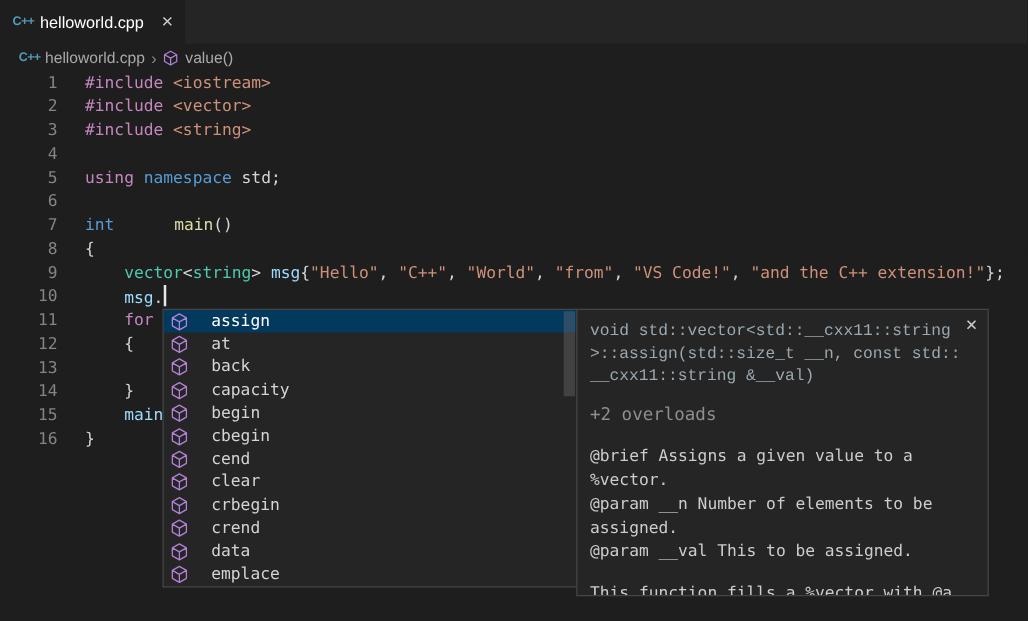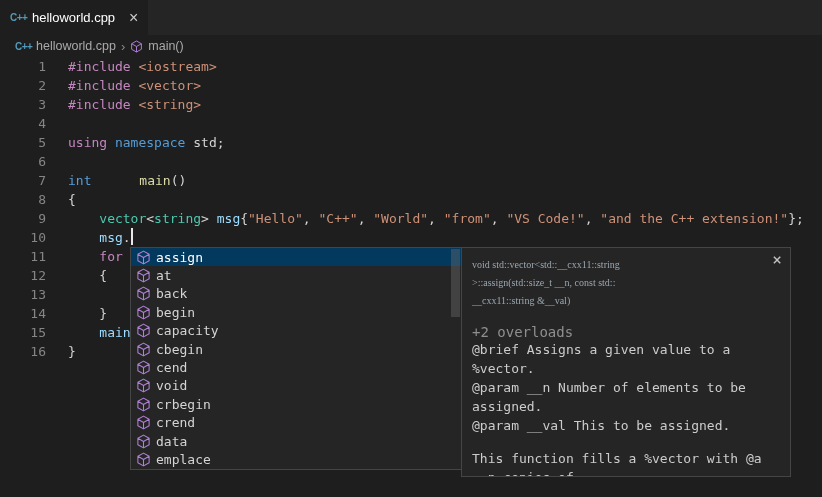--- a/index.html
+++ b/index.html
@@ -40,37 +40,37 @@
   .tok-var { color:var(--variable,#9cdcfe); }
   .tok-pl  { color:var(--text,#d4d4d4);text-align:right; }
   .cursor { display:inline-block; width:2px; height:17px; background:#e8e8e8; vertical-align:-3px; }
   
   .suggest-widget { position:absolute; left:130px; top:190px; display:flex; align-items:flex-start; z-index:5; }
   .suggest-list {
     position:relative; width:332px; background:var(--panel-bg,#252526);
     border:1px solid var(--border,#454545);
   }
   .suggest-item {
-    height:18.4px; display:flex; align-items:center; gap:5px; padding-left:5px;
+    height:18.4px; display:flex; align-items:center; gap:18px; padding-left:5px;
     font-family:"DejaVu Sans Mono", monospace; font-size:13px; color:var(--text,#d4d4d4); cursor:pointer;
   }
   .suggest-item.selected { background:var(--selection-bg,#04395e); color:#ffffff; }
   .suggest-item .method-icon svg { display:block; }
   .scroll-thumb { position:absolute; top:1px; right:1px; width:9px; height:68px; background:rgba(121,121,121,0.35); }
   .suggest-docs {
     position:relative; width:330px; height:230px; margin-left:-1px;
     background:var(--panel-bg,#252526); border:1px solid var(--border,#454545);
     padding:8px 10px; overflow:hidden;
   }
   .signature {
-    font-family:Liberation Serif, serif; font-size:10px; line-height:18px;
+    font-family:Liberation Mono, monospace; font-size:13px; line-height:18px;
     color:var(--signature,#9aa8b0); white-space:pre-wrap;
   }
   .overloads { margin-top:14px; font-size:14px; color:var(--muted,#8f8f8f); }
-  .docs-lines { }
+  .docs-lines { margin-top:16px; }
   .docs-lines div { font-size:13px; line-height:19px; color:var(--doc-text,#cccccc); }
   .docs-body { margin-top:14px; font-size:13px; line-height:19px; color:var(--doc-text,#cccccc); white-space:pre-wrap; }
   .docs-close { position:absolute; top:2px; right:8px; color:#c5c5c5; font-size:16px; cursor:pointer; }
 </style>
 </head>
 <body>
 
 <div class="window">
 
   <div class="tab-bar">
@@ -83,21 +83,21 @@
 
   <div class="breadcrumbs">
     <span class="cpp-icon">C++</span>
     <span>helloworld.cpp</span>
     <span class="sep">›</span>
     <span class="method-icon">
         <svg viewBox="0 0 16 16" width="13" height="13">
           <path d="M8 1.2 L14 4.6 V11.4 L8 14.8 L2 11.4 V4.6 Z M2 4.6 L8 8 L14 4.6 M8 8 V14.8" fill="none" stroke="currentColor" stroke-width="1.2" stroke-linejoin="round"></path>
         </svg>
       </span>
-    <span>main()</span>
+    <span>value()</span>
   </div>
 
   <div class="editor">
     <div id="code-lines">
         <div class="code-line"><span class="ln">1</span><span class="code-text"><span class="tok-kw">#include</span><span class="tok-pl"> </span><span class="tok-str">&lt;iostream&gt;</span></span></div>
         <div class="code-line"><span class="ln">2</span><span class="code-text"><span class="tok-kw">#include</span><span class="tok-pl"> </span><span class="tok-str">&lt;vector&gt;</span></span></div>
         <div class="code-line"><span class="ln">3</span><span class="code-text"><span class="tok-kw">#include</span><span class="tok-pl"> </span><span class="tok-str">&lt;string&gt;</span></span></div>
         <div class="code-line"><span class="ln">4</span><span class="code-text"></span></div>
         <div class="code-line"><span class="ln">5</span><span class="code-text"><span class="tok-kw">using</span><span class="tok-pl"> </span><span class="tok-kw2">namespace</span><span class="tok-pl"> std;</span></span></div>
         <div class="code-line"><span class="ln">6</span><span class="code-text"></span></div>
@@ -138,53 +138,53 @@
               </svg>
             </span>
             <span>back</span>
           </div>
           <div class="suggest-item">
             <span class="method-icon">
               <svg viewBox="0 0 16 16" width="15" height="15">
                 <path d="M8 1.2 L14 4.6 V11.4 L8 14.8 L2 11.4 V4.6 Z M2 4.6 L8 8 L14 4.6 M8 8 V14.8" fill="none" stroke="currentColor" stroke-width="1.1" stroke-linejoin="round"></path>
               </svg>
             </span>
+            <span>capacity</span>
+          </div>
+          <div class="suggest-item">
+            <span class="method-icon">
+              <svg viewBox="0 0 16 16" width="15" height="15">
+                <path d="M8 1.2 L14 4.6 V11.4 L8 14.8 L2 11.4 V4.6 Z M2 4.6 L8 8 L14 4.6 M8 8 V14.8" fill="none" stroke="currentColor" stroke-width="1.1" stroke-linejoin="round"></path>
+              </svg>
+            </span>
             <span>begin</span>
           </div>
           <div class="suggest-item">
             <span class="method-icon">
               <svg viewBox="0 0 16 16" width="15" height="15">
                 <path d="M8 1.2 L14 4.6 V11.4 L8 14.8 L2 11.4 V4.6 Z M2 4.6 L8 8 L14 4.6 M8 8 V14.8" fill="none" stroke="currentColor" stroke-width="1.1" stroke-linejoin="round"></path>
               </svg>
             </span>
-            <span>capacity</span>
-          </div>
-          <div class="suggest-item">
-            <span class="method-icon">
-              <svg viewBox="0 0 16 16" width="15" height="15">
-                <path d="M8 1.2 L14 4.6 V11.4 L8 14.8 L2 11.4 V4.6 Z M2 4.6 L8 8 L14 4.6 M8 8 V14.8" fill="none" stroke="currentColor" stroke-width="1.1" stroke-linejoin="round"></path>
-              </svg>
-            </span>
             <span>cbegin</span>
           </div>
           <div class="suggest-item">
             <span class="method-icon">
               <svg viewBox="0 0 16 16" width="15" height="15">
                 <path d="M8 1.2 L14 4.6 V11.4 L8 14.8 L2 11.4 V4.6 Z M2 4.6 L8 8 L14 4.6 M8 8 V14.8" fill="none" stroke="currentColor" stroke-width="1.1" stroke-linejoin="round"></path>
               </svg>
             </span>
             <span>cend</span>
           </div>
           <div class="suggest-item">
             <span class="method-icon">
               <svg viewBox="0 0 16 16" width="15" height="15">
                 <path d="M8 1.2 L14 4.6 V11.4 L8 14.8 L2 11.4 V4.6 Z M2 4.6 L8 8 L14 4.6 M8 8 V14.8" fill="none" stroke="currentColor" stroke-width="1.1" stroke-linejoin="round"></path>
               </svg>
             </span>
-            <span>void</span>
+            <span>clear</span>
           </div>
           <div class="suggest-item">
             <span class="method-icon">
               <svg viewBox="0 0 16 16" width="15" height="15">
                 <path d="M8 1.2 L14 4.6 V11.4 L8 14.8 L2 11.4 V4.6 Z M2 4.6 L8 8 L14 4.6 M8 8 V14.8" fill="none" stroke="currentColor" stroke-width="1.1" stroke-linejoin="round"></path>
               </svg>
             </span>
             <span>crbegin</span>
           </div>
           <div class="suggest-item">

